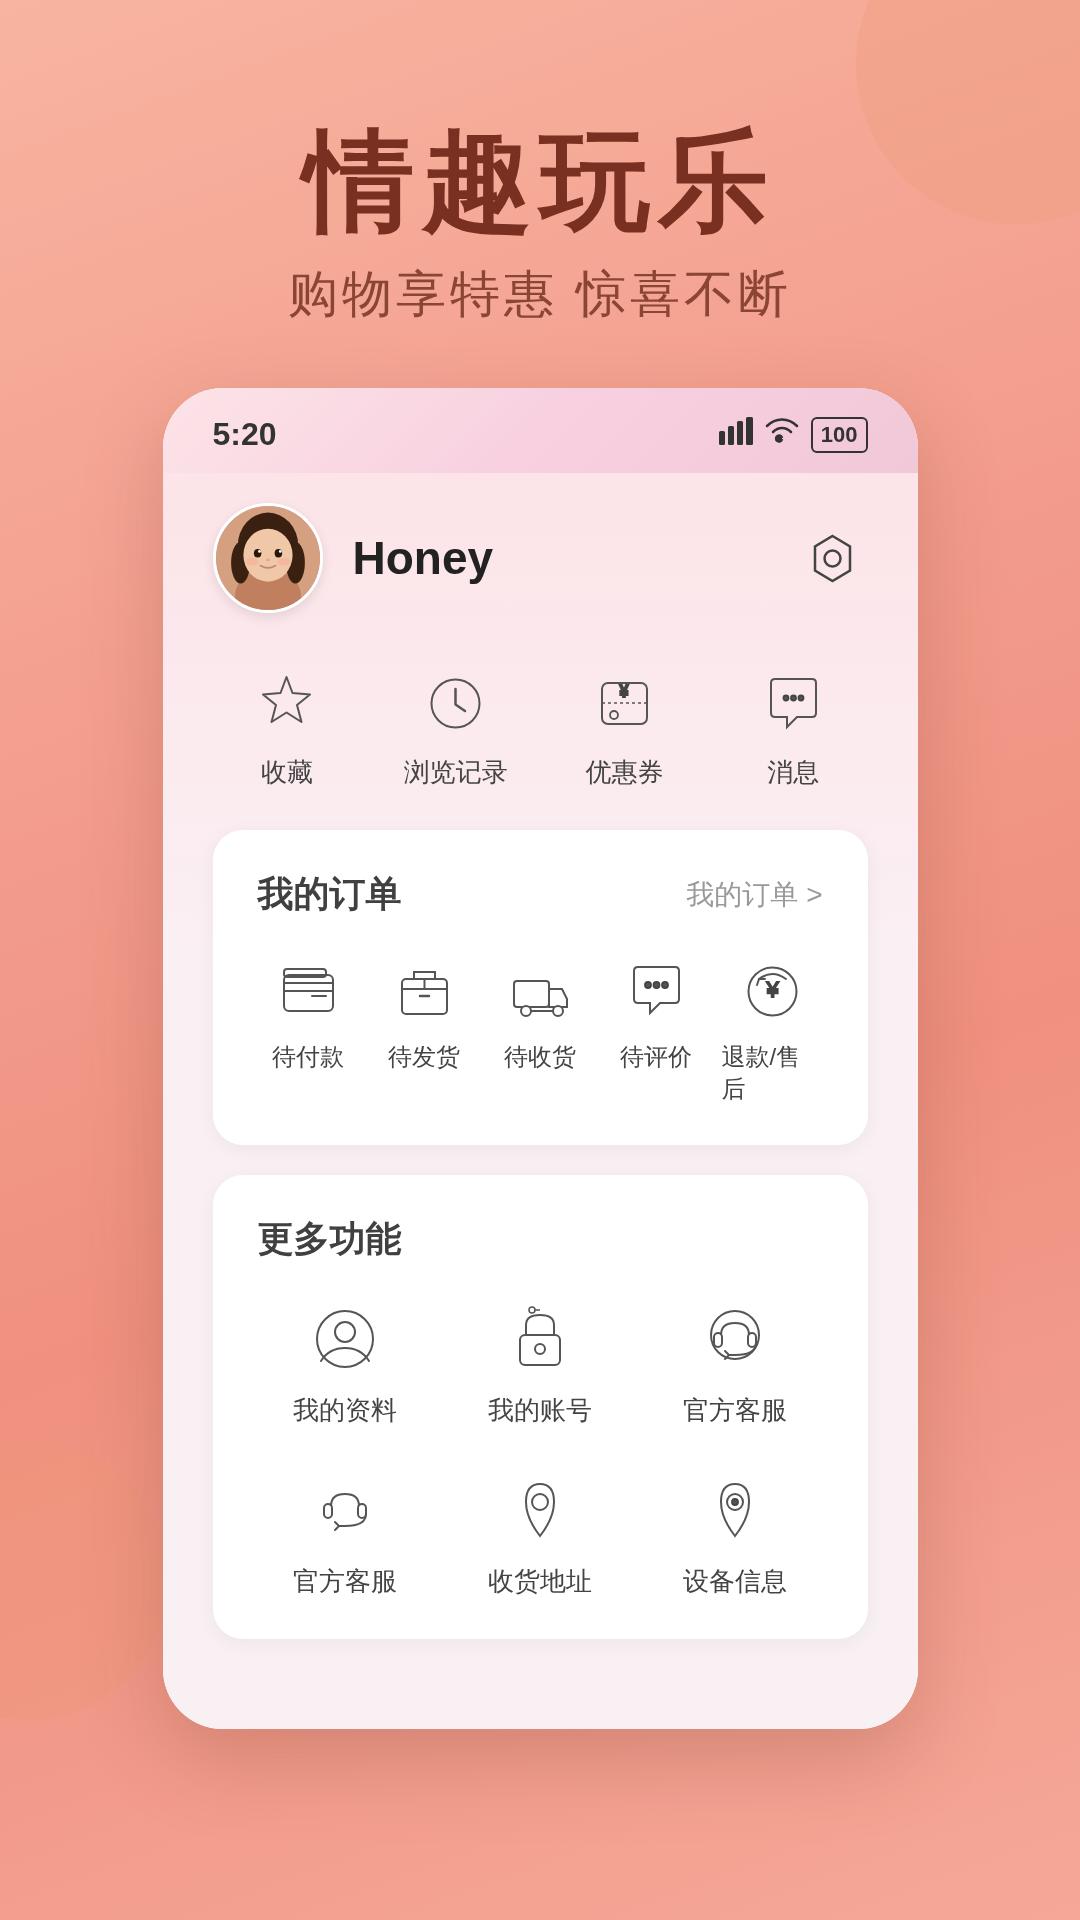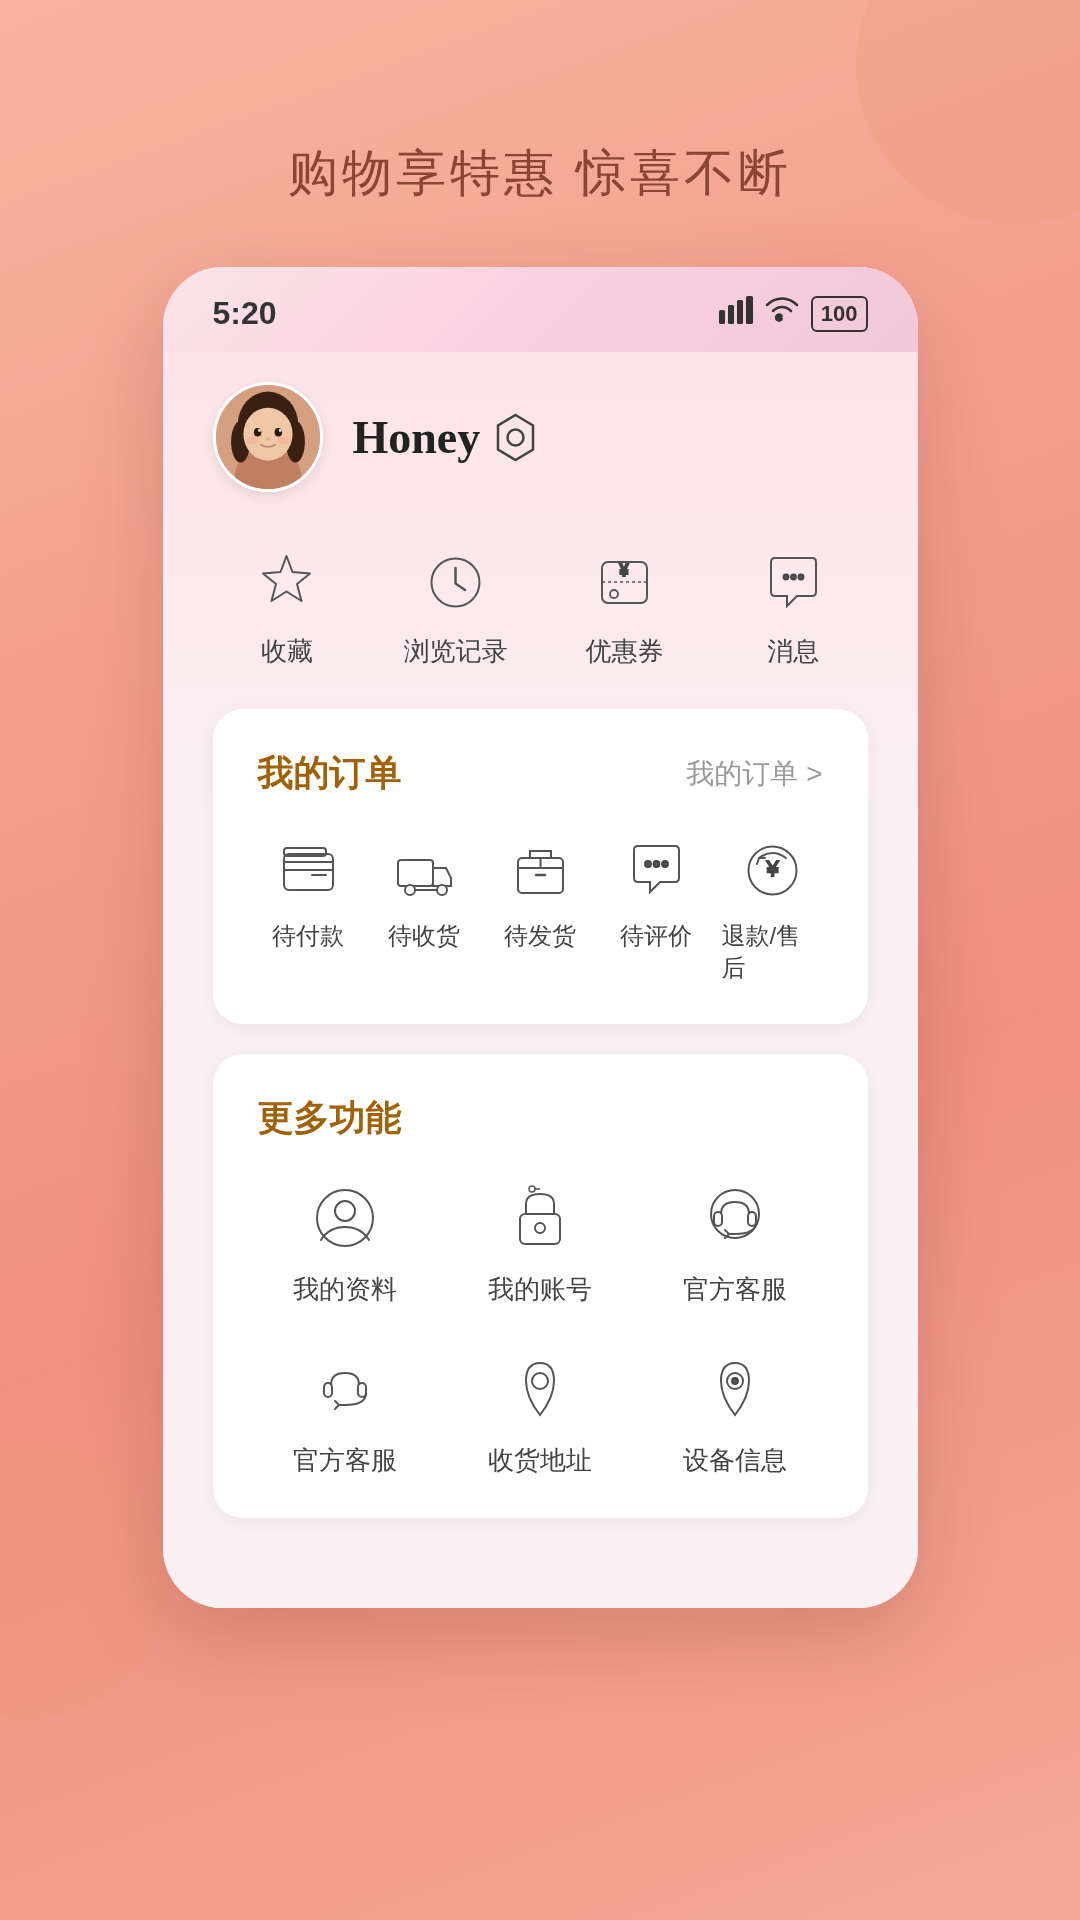--- a/index.html
+++ b/index.html
@@ -113,22 +113,22 @@
     
     .app-content {
       background: linear-gradient(180deg, #fce4e8 0%, #faf0f4 40%, #f8f0f2 100%);
       padding: 30px 50px 60px;
     }
 
     
     .profile-row {
       display: flex;
       align-items: center;
+      justify-content: space-between;
       margin-bottom: 50px;
-      font-family: Liberation Serif, serif;
     }
 
     .profile-left {
       display: flex;
       align-items: center;
       gap: 30px;
     }
 
     .avatar {
       width: 110px;
@@ -218,21 +218,21 @@
     .card-header {
       display: flex;
       justify-content: space-between;
       align-items: center;
       margin-bottom: 35px;
     }
 
     .card-title {
       font-size: 36px;
       font-weight: 700;
-      color: #a16207;
+      color: #404040;
     }
 
     .card-link {
       font-size: 28px;
       color: #999;
       display: flex;
       align-items: center;
       gap: 5px;
       cursor: pointer;
     }
@@ -310,20 +310,21 @@
       color: #444;
     }
   </style>
 </head>
 <body>
 
 <div class="blob-top-right"></div>
 <div class="blob-bottom-left"></div>
 
 <div class="hero-section">
+  <h1 class="hero-title">情趣玩乐</h1>
   <p class="hero-subtitle">购物享特惠 惊喜不断</p>
 </div>
 
 <div class="phone-container">
   <div class="phone-mockup">
 
     <div class="status-bar">
       <span class="status-time">5:20</span>
       <div class="status-icons">
         <span class="signal-icon">
@@ -453,41 +454,41 @@
                 <path d="M36 37 L50 37" stroke="#555" stroke-width="2" stroke-linecap="round"></path>
                 <rect x="8" y="10" width="42" height="8" rx="3" stroke="#555" stroke-width="2"></rect>
               </svg>
             </div>
             <span class="order-label">待付款</span>
           </div>
 
           <div class="order-item">
             <div class="order-icon">
               <svg viewBox="0 0 65 65" fill="none" xmlns="http://www.w3.org/2000/svg">
+                <rect x="10" y="20" width="45" height="35" rx="4" stroke="#555" stroke-width="2"></rect>
+                <path d="M10 30 L55 30" stroke="#555" stroke-width="2"></path>
+                <path d="M22 20 L22 13 L43 13 L43 20" stroke="#555" stroke-width="2"></path>
+                <path d="M28 37 L37 37" stroke="#555" stroke-width="2.5" stroke-linecap="round"></path>
+                <path d="M32.5 30 L32.5 20" stroke="#555" stroke-width="2"></path>
+              </svg>
+            </div>
+            <span class="order-label">待发货</span>
+          </div>
+
+          <div class="order-item">
+            <div class="order-icon">
+              <svg viewBox="0 0 65 65" fill="none" xmlns="http://www.w3.org/2000/svg">
                 <rect x="6" y="22" width="35" height="26" rx="3" stroke="#555" stroke-width="2"></rect>
                 <path d="M41 30 L54 30 L59 40 L59 48 L41 48 Z" stroke="#555" stroke-width="2" fill="none"></path>
                 <circle cx="18" cy="52" r="5" stroke="#555" stroke-width="2" fill="white"></circle>
                 <circle cx="50" cy="52" r="5" stroke="#555" stroke-width="2" fill="white"></circle>
                 <path d="M23 52 L45 52" stroke="#555" stroke-width="2"></path>
               </svg>
             </div>
             <span class="order-label">待收货</span>
-          </div>
-
-          <div class="order-item">
-            <div class="order-icon">
-              <svg viewBox="0 0 65 65" fill="none" xmlns="http://www.w3.org/2000/svg">
-                <rect x="10" y="20" width="45" height="35" rx="4" stroke="#555" stroke-width="2"></rect>
-                <path d="M10 30 L55 30" stroke="#555" stroke-width="2"></path>
-                <path d="M22 20 L22 13 L43 13 L43 20" stroke="#555" stroke-width="2"></path>
-                <path d="M28 37 L37 37" stroke="#555" stroke-width="2.5" stroke-linecap="round"></path>
-                <path d="M32.5 30 L32.5 20" stroke="#555" stroke-width="2"></path>
-              </svg>
-            </div>
-            <span class="order-label">待发货</span>
           </div>
 
           <div class="order-item">
             <div class="order-icon">
               <svg viewBox="0 0 65 65" fill="none" xmlns="http://www.w3.org/2000/svg">
                 <path d="M10 12 Q10 8 14 8 L51 8 Q55 8 55 12 L55 40 Q55 44 51 44 L36 44 L26 54 L26 44 L14 44 Q10 44 10 40 Z" stroke="#555" stroke-width="2" fill="none"></path>
                 <circle cx="24" cy="26" r="3" fill="#555"></circle>
                 <circle cx="32.5" cy="26" r="3" fill="#555"></circle>
                 <circle cx="41" cy="26" r="3" fill="#555"></circle>
               </svg>

